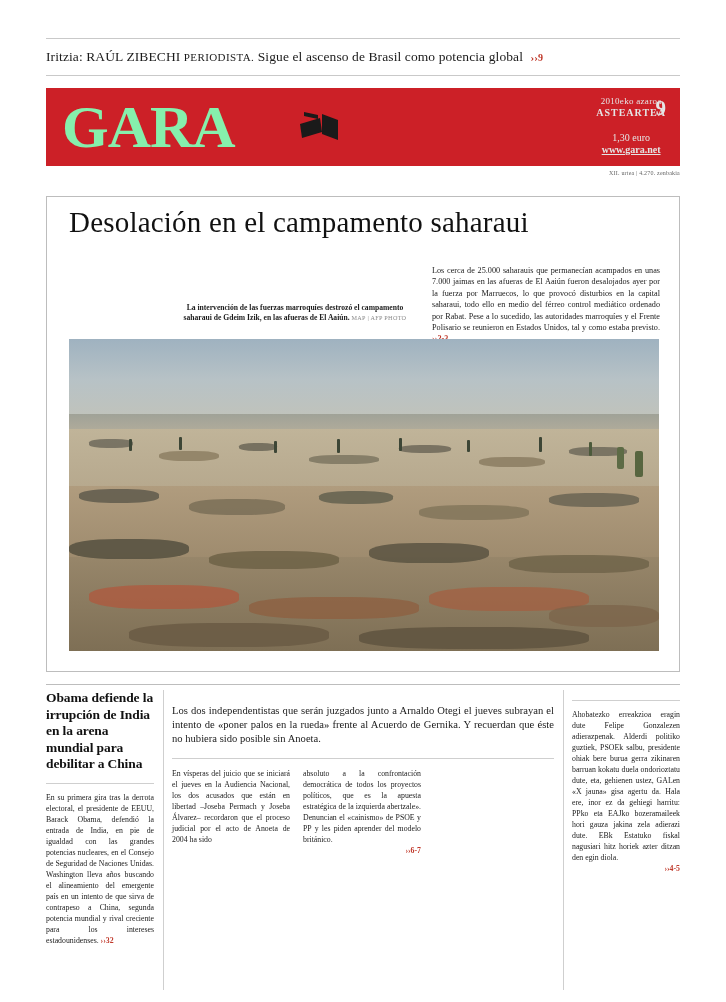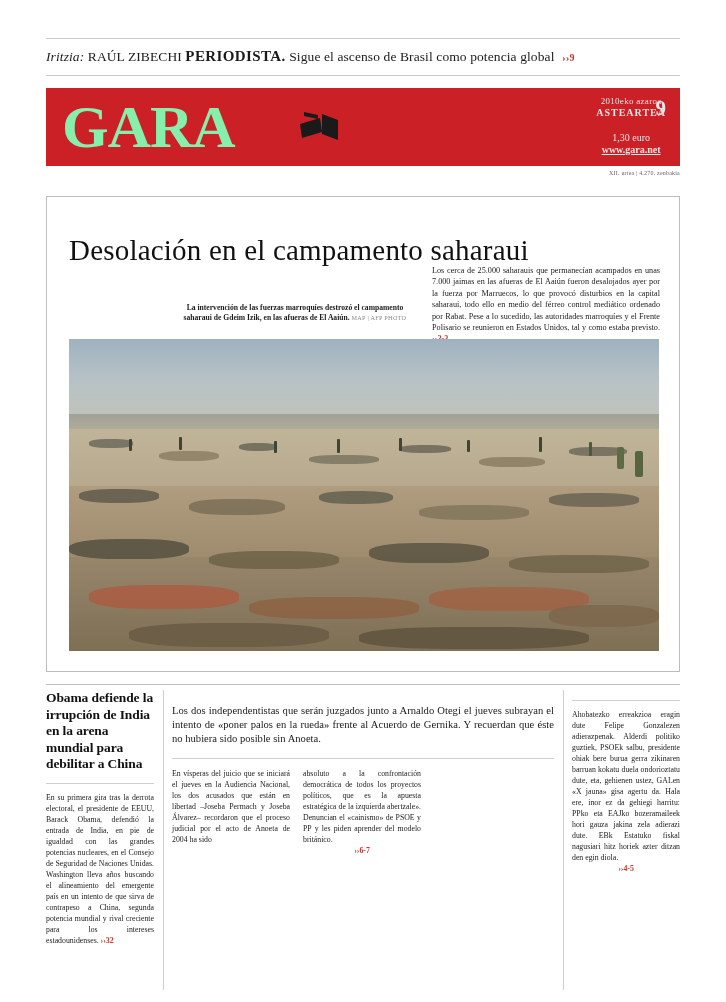--- a/index.html
+++ b/index.html
@@ -35,30 +35,28 @@
     align-items: center;
   }
   .teaser-inner {
     font-size: 13.5px;
     line-height: 16px;
     color: #1a1a1a;
     letter-spacing: 0.1px;
     white-space: nowrap;
   }
   .teaser-label {
-    font-style: italic;
     font-size: 13.5px;
   }
   .teaser-name {
     font-size: 13.5px;
   }
   .teaser-role {
-    font-size: 15px;
+    font-size: 11px;
     letter-spacing: 0.4px;
-    font-weight: bold;
   }
   .teaser-arrow {
     color: #c0392b;
     font-size: 11px;
     font-weight: bold;
     margin-left: 4px;
   }
   .teaser-page {
     font-size: 10px;
     color: #c0392b;
@@ -147,21 +145,21 @@
     top: 196px;
     width: 634px;
     height: 476px;
     border: 1px solid #bdbdbd;
     box-sizing: border-box;
     background: #fff;
   }
   .feature-title {
     position: absolute;
     left: 22px;
-    top: 36px;
+    top: 8px;
     font-size: 29px;
     line-height: 34px;
     letter-spacing: 0.2px;
     color: #111;
     font-family: "Liberation Serif", serif;
   }
   .feature-caption {
     position: absolute;
     left: 132px;
     top: 106px;
@@ -335,21 +333,21 @@
     font-size: 7.8px;
     line-height: 11px;
     text-align: justify;
     color: #1a1a1a;
   }
   .three-cols .c .jump {
     color: #c0392b;
     font-weight: bold;
     white-space: nowrap;
   }
-  .jump-right { text-align: center; display: block; }
+  .jump-right { text-align: right; display: block; }
 </style>
 </head>
 <body>
 
 <div class="page">
 
   <div class="teaser">
     <div class="teaser-inner">
       <span class="teaser-label">Iritzia:</span>
       <span class="teaser-name">RAÚL ZIBECHI</span>

